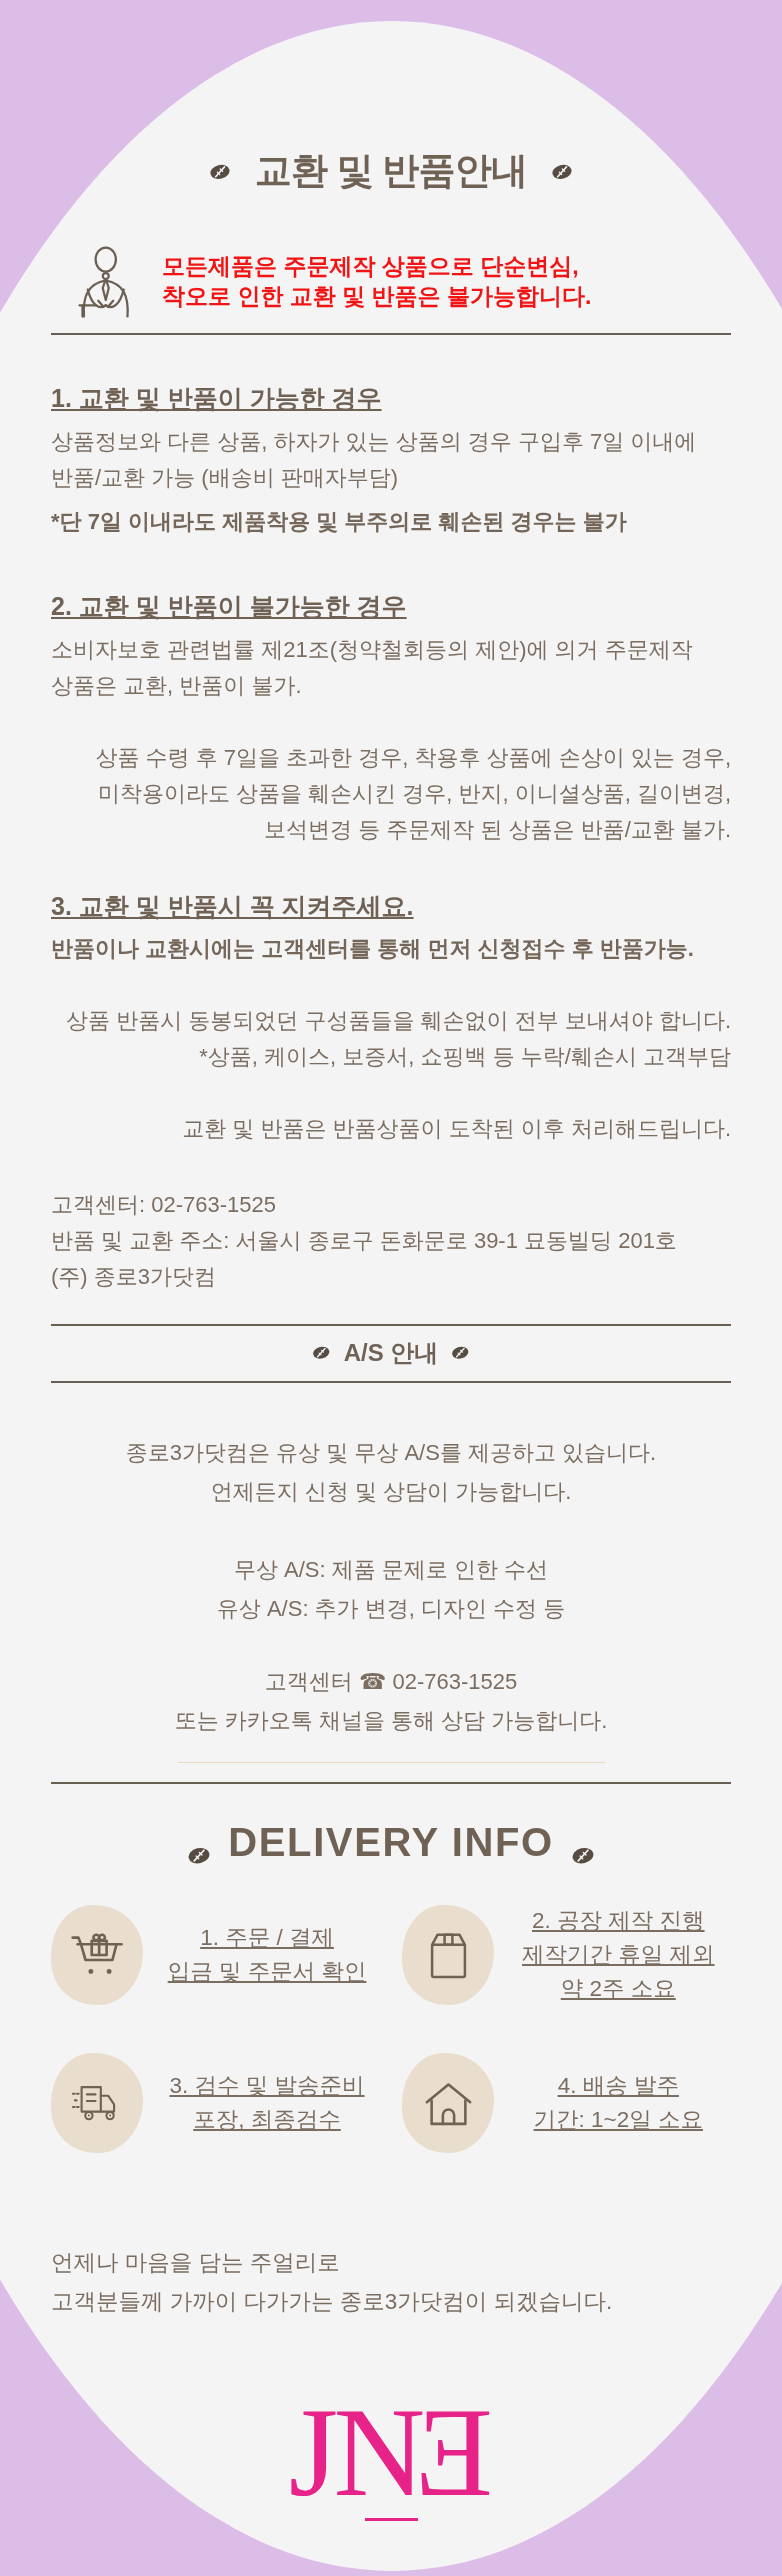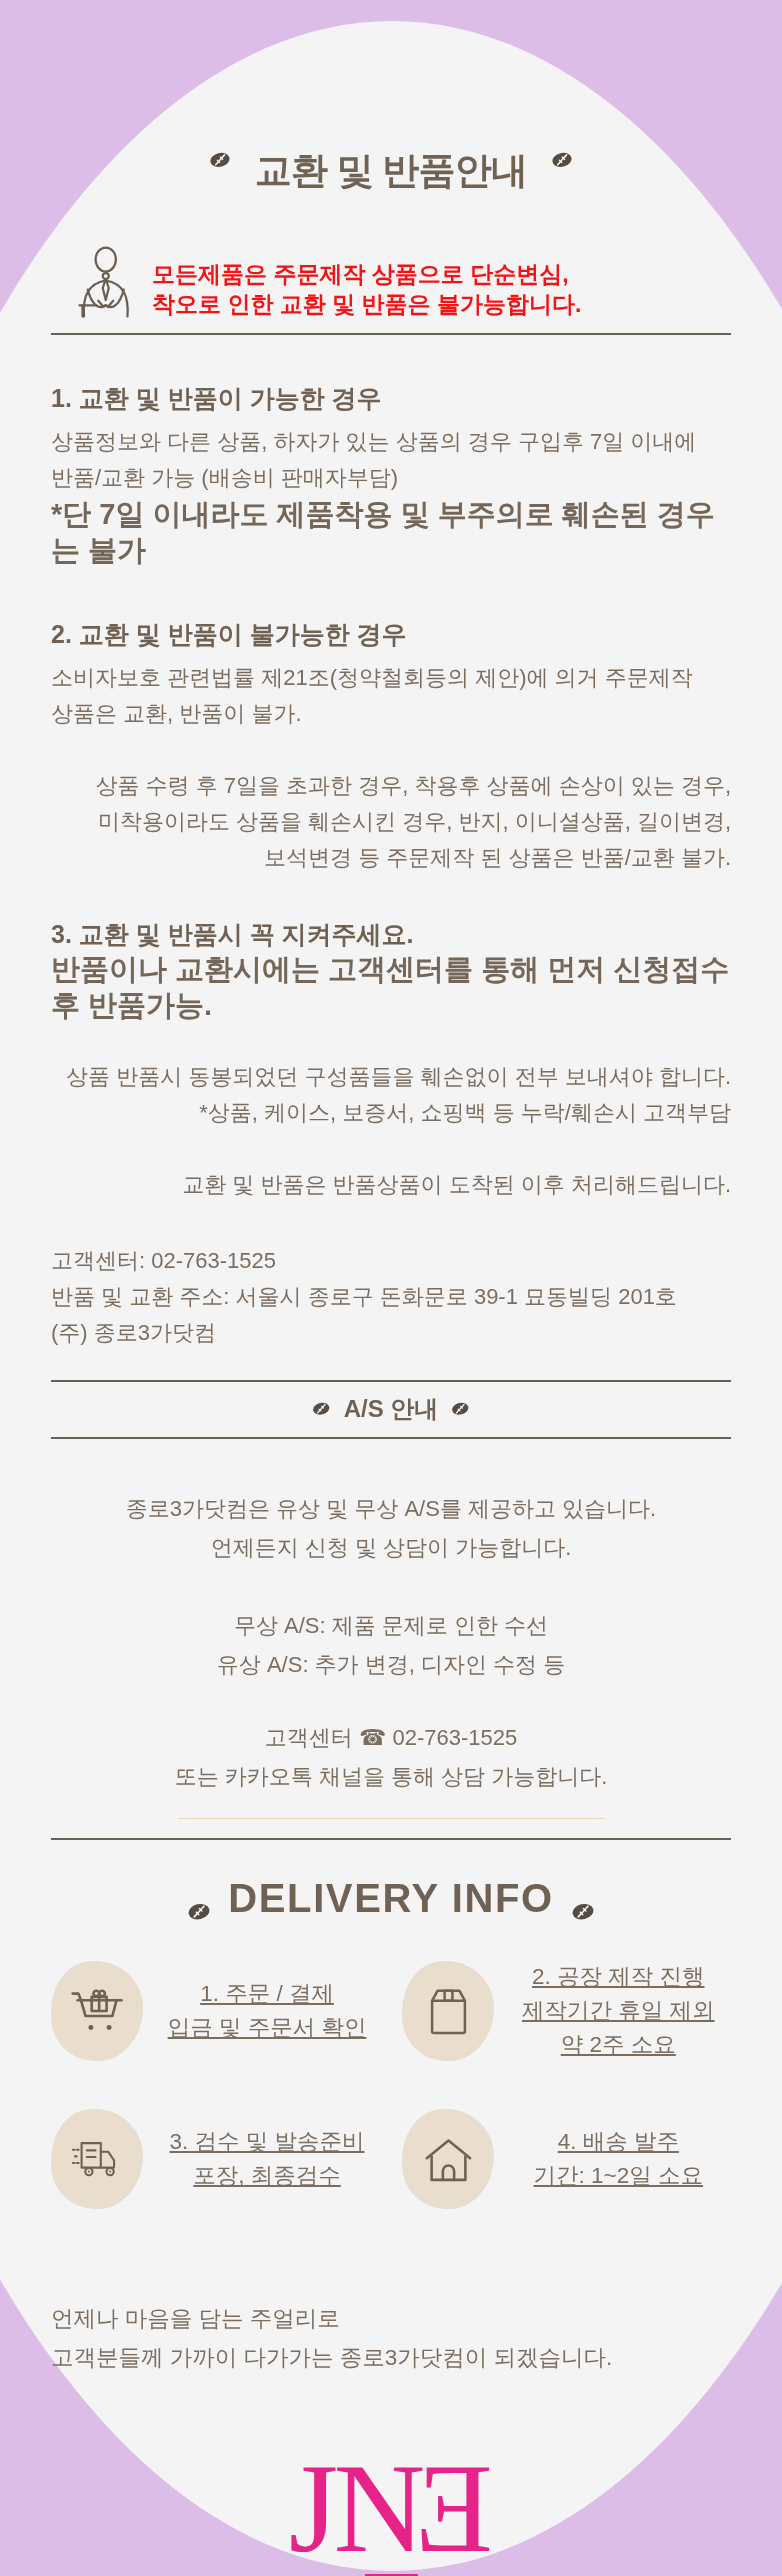--- a/index.html
+++ b/index.html
@@ -13,51 +13,51 @@
     width: 1232px; height: 2550px;
     background: #f5f4f5; border-radius: 50%;
   }
   .content {
     position: relative; z-index: 1;
     padding: 151px 51px 0 51px;
     color: #7b6e61;
   }
   
   .big-title {
-    display: flex; justify-content: center; gap: 24px;
+    display: flex; align-items: center; justify-content: center; gap: 24px;
     font-size: 37px; font-weight: 700; color: #6f6255; line-height: 1.1;
     letter-spacing: -0.8px;
   }
   .bean { width: 22px; height: 17.7px; flex: 0 0 auto; }
   .bean.small { width: 18.5px; height: 15.3px; }
   .bean.big { width: 24px; height: 19.3px; }
   
   .warning {
-    display: flex; align-items: flex-end; gap: 11px;
+    display: flex; align-items: center; gap: 21px;
     margin-top: 52px; padding-left: 24px; min-height: 76px;
   }
   .warning .person { width: 66px; height: 76px; flex: 0 0 auto; }
   .warning-text { font-size: 23px; font-weight: 700; color: #f21414; line-height: 1.3; }
   .warning-text span { display: block; }
   
   .hr { border: none; border-top: 2.4px solid #685e52; margin: 13px 0 0 0; }
   .hr.m2 { margin-top: 29px; }
   .hr.m3 { margin-top: 14.5px; }
   .hr.m4 { margin-top: 19.3px; }
   .faint-line { width: 427px; border: none; border-top: 1.6px solid #ead9bf; margin: 22.5px auto 0 auto; }
   
-  .sec-heading { font-size: 25px; font-weight: 600; color: #6f6255; line-height: 1.3; }
+  .sec-heading { font-size: 25px; font-weight: 600; color: #6f6255; line-height: 1.3; text-decoration: underline; }
   .mt-s1 { margin-top: 47px; }
   .mt-s2 { margin-top: 50px; }
   .mt-s3 { margin-top: 42px; }
   .body-text { font-size: 22px; line-height: 36px; margin-top: 9.7px; }
   .body-text.gap { margin-top: 36px; text-align: right; }
   .body-text.gap2 { margin-top: 40px; }
   .body-text span { display: block; }
-  .note-line { font-size: 29px; line-height: 36px; font-weight: 700; color: #746759; }
+  .note-line { font-size: 22px; line-height: 36px; font-weight: 700; color: #746759; margin-top: 8px; }
   
   .as-title {
     display: flex; align-items: center; justify-content: center; gap: 13px;
     margin-top: 13px; font-size: 24px; font-weight: 600; color: #6f6255; line-height: 1.15;
   }
   .center-text { text-align: center; font-size: 22px; line-height: 39px; }
   .center-text span { display: block; }
   .mt-as1 { margin-top: 50px; }
   .mt-as2 { margin-top: 39px; }
   .mt-as3 { margin-top: 34px; }

